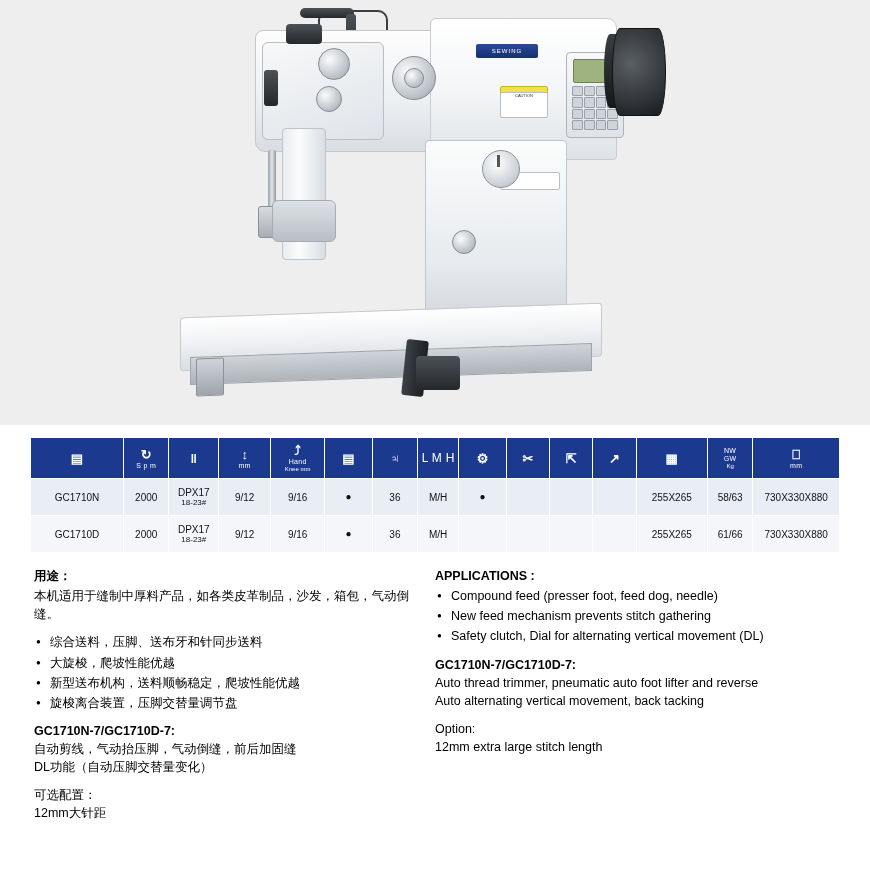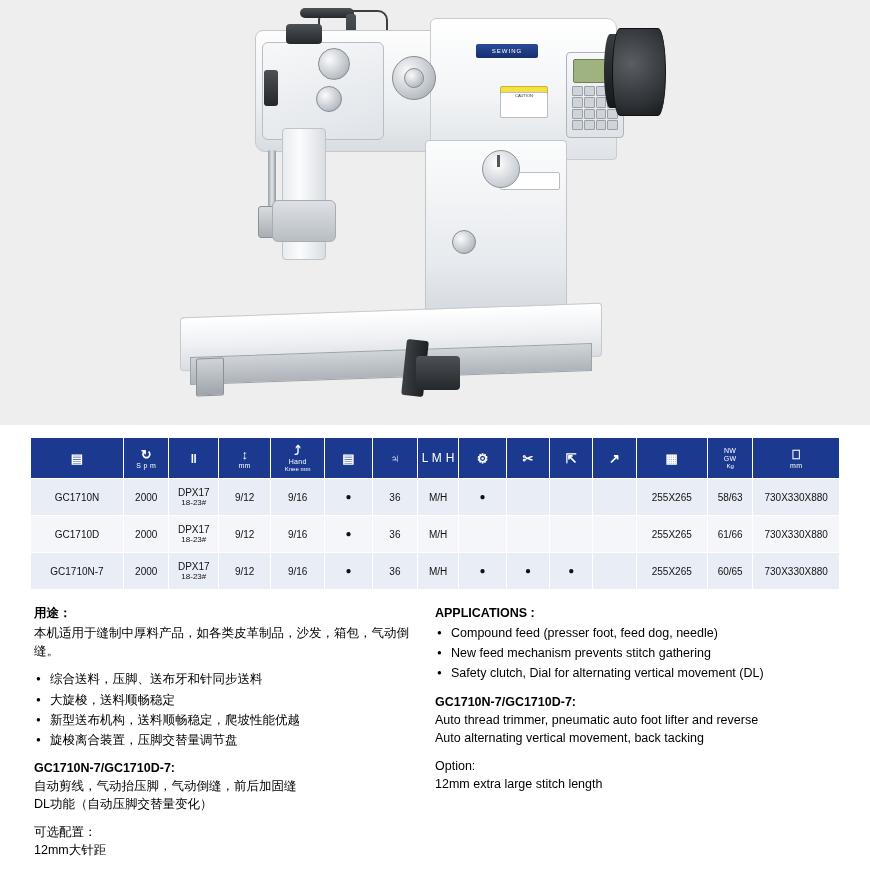--- a/index.html
+++ b/index.html
@@ -549,52 +549,32 @@
         <td class="bold-val">36</td>
         <td class="bold-val">M/H</td>
         <td class="dot"></td>
         <td class="dot"></td>
         <td class="dot"></td>
         <td class="dot"></td>
         <td>255X265</td>
         <td>61/66</td>
         <td>730X330X880</td>
       </tr>
-      <tr class="odd">
-        <td class="model">GC1710N-7</td>
-        <td>2000</td>
-        <td>
-          <span class="needle-main">DPX17</span>
-          <span class="needle-sub">18-23#</span>
-        </td>
-        <td>9/12</td>
-        <td>9/16</td>
-        <td class="dot">●</td>
-        <td class="bold-val">36</td>
-        <td class="bold-val">M/H</td>
-        <td class="dot">●</td>
-        <td class="dot">●</td>
-        <td class="dot">●</td>
-        <td class="dot"></td>
-        <td>255X265</td>
-        <td>60/65</td>
-        <td>730X330X880</td>
-      </tr>
     </tbody>
   </table>
 </div>
 
 <div class="content">
 
   <div class="col cn">
     <div class="heading">用途：</div>
     <p class="para">本机适用于缝制中厚料产品，如各类皮革制品，沙发，箱包，气动倒缝。</p>
     <ul class="bullets">
       <li>综合送料，压脚、送布牙和针同步送料</li>
-      <li>大旋梭，送料顺畅稳定</li>
+      <li>大旋梭，爬坡性能优越</li>
       <li>新型送布机构，送料顺畅稳定，爬坡性能优越</li>
       <li>旋梭离合装置，压脚交替量调节盘</li>
     </ul>
     <div class="sub-head">GC1710N-7/GC1710D-7:</div>
     <div>自动剪线，气动抬压脚，气动倒缝，前后加固缝</div>
     <div>DL功能（自动压脚交替量变化）</div>
     <div class="gap"></div>
     <div>可选配置：</div>
     <div>12mm大针距</div>
   </div>

